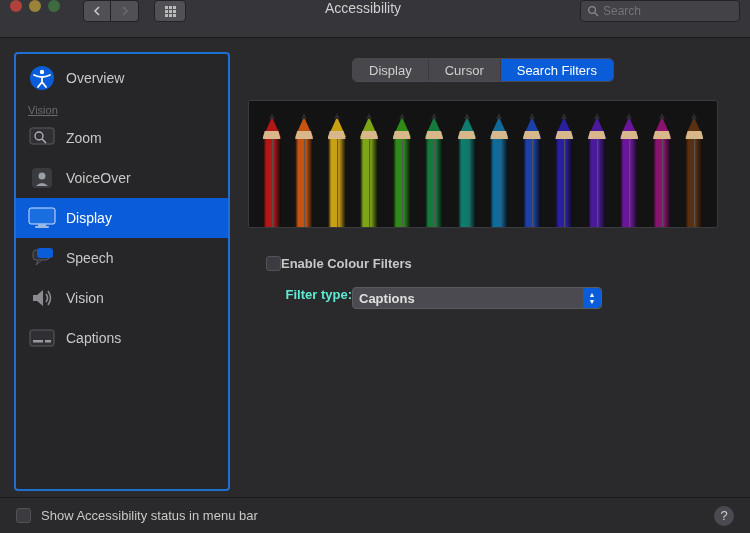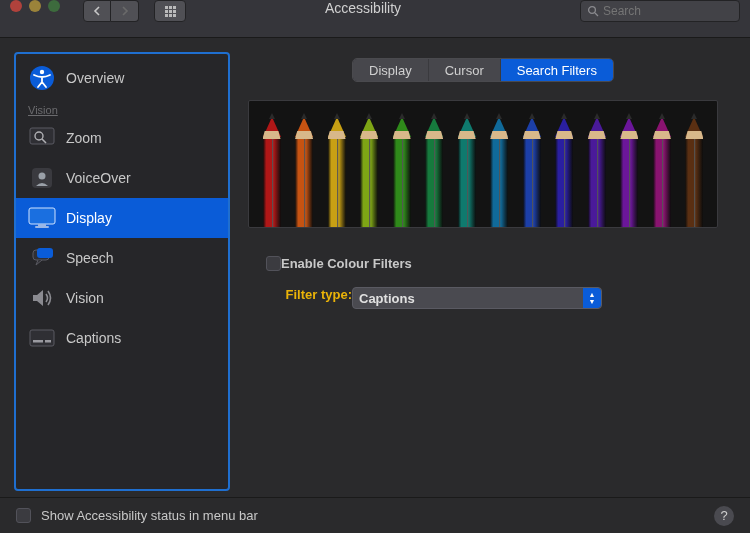--- a/index.html
+++ b/index.html
@@ -104,21 +104,21 @@
     width: 18px; height: 88px;
     background: linear-gradient(90deg,
       rgba(0,0,0,0.35) 0%, var(--c) 18%, var(--c) 48%,
       rgba(255,255,255,0.28) 52%, var(--c) 60%, rgba(0,0,0,0.35) 100%);
   }
 
   .form-row { display: flex; align-items: flex-start; gap: 0; margin: 6px 0 10px 18px; font-weight: bold; }
   .checkbox {
     width: 15px; height: 15px; background: #3b3b40; border: 1px solid #52525a; border-radius: 3px;
   }
-  .form-row.labelrow label { width: 86px; text-align: right; color: #eab308; }
+  .form-row.labelrow label { width: 86px; text-align: right; color: #5eead4; }
   .select {
     flex: 1; max-width: 250px; height: 22px; background: #4a4a50; border: 1px solid #5a5a62;
     border-radius: 4px; display: flex; align-items: center; padding: 0 6px; color: #e0e0e0;
     position: relative;
   }
   .select .arrows {
     position: absolute; right: 0; top: 0; width: 18px; height: 100%;
     background: #0a5cd8; border-radius: 0 4px 4px 0;
     display: flex; flex-direction: column; align-items: center; justify-content: center;
     font-size: 7px; color: #fff; line-height: 7px;

